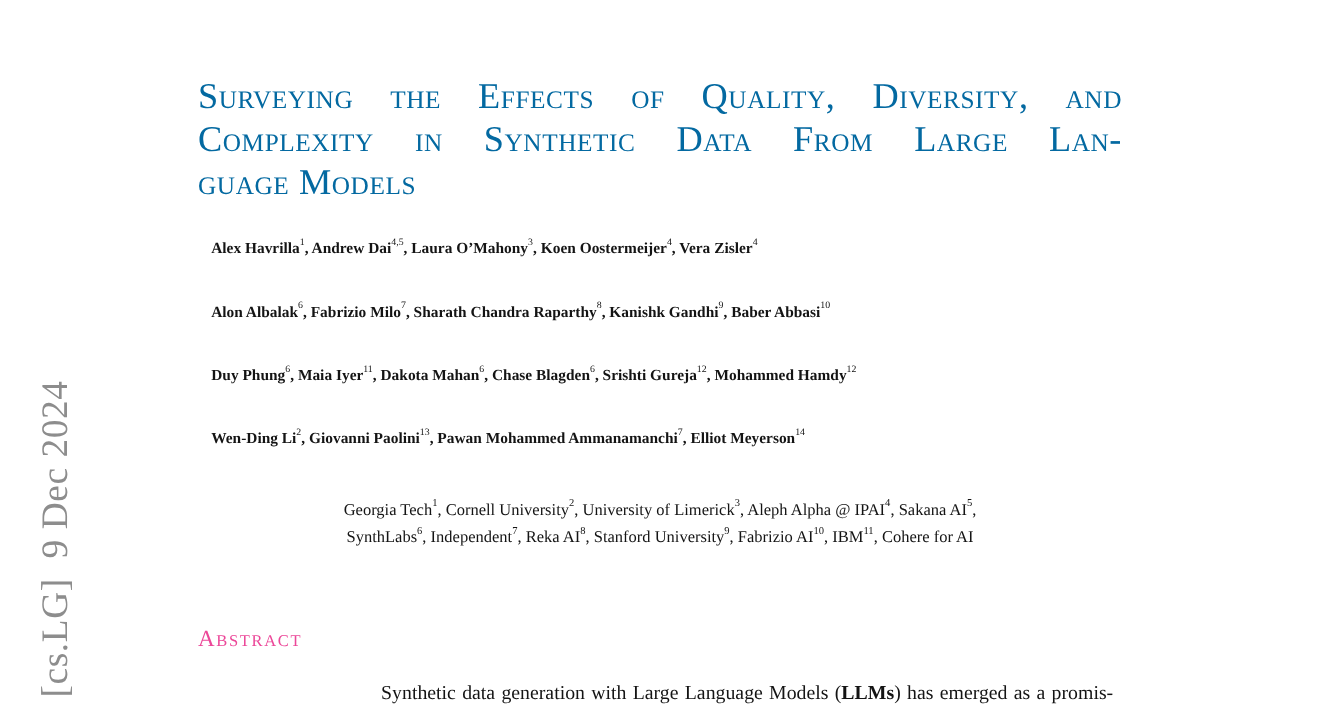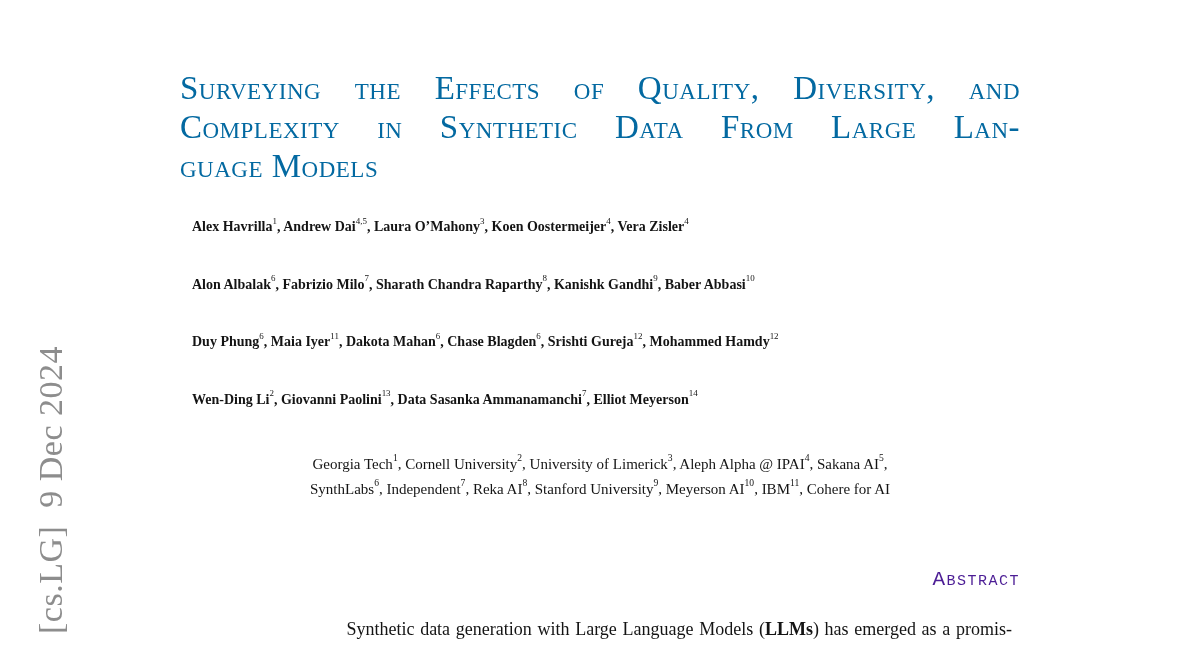--- a/index.html
+++ b/index.html
@@ -79,26 +79,25 @@
     line-height: 25px;
     text-align: center;
   }
 
   
   .abstract-heading {
     position: absolute;
     left: 180px;
     top: 568px;
     width: 840px;
-    text-align: right;
+    text-align: left;
     font-size: 21px;
     font-variant: small-caps;
     letter-spacing: 1.5px;
-    color: #4c1d95;
-    font-family: Liberation Mono, monospace;
+    color: #ec4899;
   }
   .abstract-paragraph {
     position: absolute;
     left: 252px;
     top: 618px;
     width: 760px;
     font-size: 18px;
     line-height: 23px;
     word-spacing: 1.2px;
     white-space: nowrap;
@@ -116,25 +115,25 @@
   <div class="title-block">
     <div class="title-line justified">Surveying the Effects of Quality, Diversity, and</div>
     <div class="title-line justified">Complexity in Synthetic Data From Large Lan-</div>
     <div class="title-line">guage Models</div>
   </div>
 
   <div class="authors-block">
     <div class="author-line"><span>Alex Havrilla</span><sup>1</sup><span>, Andrew Dai</span><sup>4,5</sup><span>, Laura O’Mahony</span><sup>3</sup><span>, Koen Oostermeijer</span><sup>4</sup><span>, Vera Zisler</span><sup>4</sup></div>
     <div class="author-line"><span>Alon Albalak</span><sup>6</sup><span>, Fabrizio Milo</span><sup>7</sup><span>, Sharath Chandra Raparthy</span><sup>8</sup><span>, Kanishk Gandhi</span><sup>9</sup><span>, Baber Abbasi</span><sup>10</sup></div>
     <div class="author-line"><span>Duy Phung</span><sup>6</sup><span>, Maia Iyer</span><sup>11</sup><span>, Dakota Mahan</span><sup>6</sup><span>, Chase Blagden</span><sup>6</sup><span>, Srishti Gureja</span><sup>12</sup><span>, Mohammed Hamdy</span><sup>12</sup></div>
-    <div class="author-line"><span>Wen-Ding Li</span><sup>2</sup><span>, Giovanni Paolini</span><sup>13</sup><span>, Data Sasanka Ammanamanchi</span><sup>7</sup><span>, Elliot Meyerson</span><sup>14</sup></div>
+    <div class="author-line"><span>Wen-Ding Li</span><sup>2</sup><span>, Giovanni Paolini</span><sup>13</sup><span>, Pawan Mohammed Ammanamanchi</span><sup>7</sup><span>, Elliot Meyerson</span><sup>14</sup></div>
   </div>
 
   <div class="affiliations-block">
     <div class="affiliation-line"><span>Georgia Tech</span><sup>1</sup><span>, Cornell University</span><sup>2</sup><span>, University of Limerick</span><sup>3</sup><span>, Aleph Alpha @ IPAI</span><sup>4</sup><span>, Sakana AI</span><sup>5</sup><span>,</span></div>
-    <div class="affiliation-line"><span>SynthLabs</span><sup>6</sup><span>, Independent</span><sup>7</sup><span>, Reka AI</span><sup>8</sup><span>, Stanford University</span><sup>9</sup><span>, Meyerson AI</span><sup>10</sup><span>, IBM</span><sup>11</sup><span>, Cohere for AI</span></div>
+    <div class="affiliation-line"><span>SynthLabs</span><sup>6</sup><span>, Independent</span><sup>7</sup><span>, Reka AI</span><sup>8</sup><span>, Stanford University</span><sup>9</sup><span>, Fabrizio AI</span><sup>10</sup><span>, IBM</span><sup>11</sup><span>, Cohere for AI</span></div>
   </div>
 
   <div class="abstract-heading">Abstract</div>
 
   <div class="abstract-paragraph"><span>Synthetic data generation with Large Language Models (</span><b>LLMs</b><span>) has emerged as a promis-</span></div>
 
 </div>
 
 </body></html>

